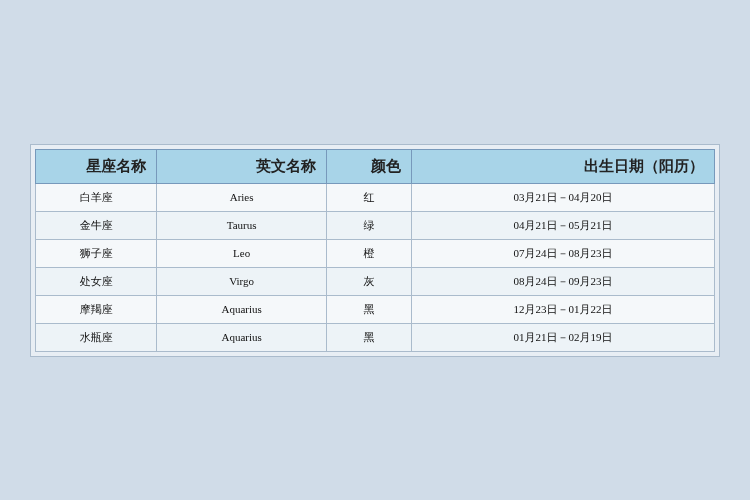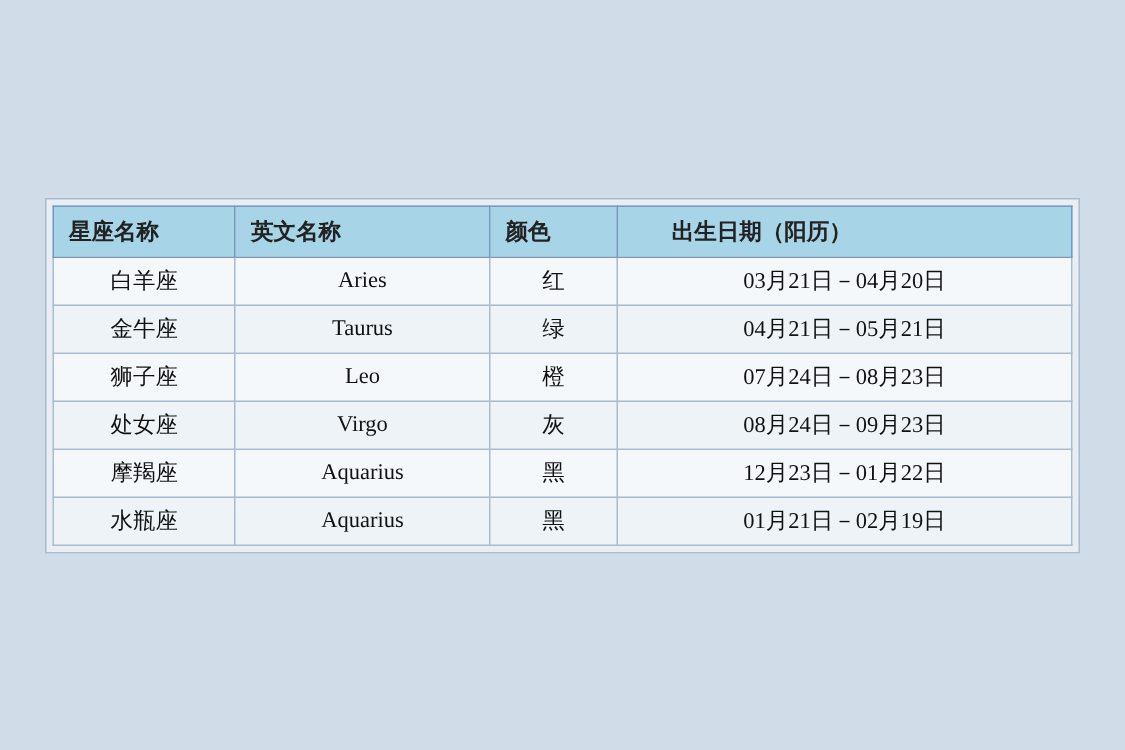--- a/index.html
+++ b/index.html
@@ -18,30 +18,30 @@
       padding: 4px;
     }
     table {
       border-collapse: collapse;
       width: 680px;
     }
     thead tr th {
       background-color: #a8d4e8;
       border: 1px solid #7799bb;
       padding: 7px 10px;
-      text-align: left;
+      text-align: right;
       font-size: 15px;
       font-weight: bold;
       color: #222;
     }
     tbody tr td {
       border: 1px solid #aabbcc;
       padding: 6px 10px;
       text-align: center;
-      font-size: 15px;
+      font-size: 11px;
       color: #111;
       background-color: #f5f8fa;
     }
     tbody tr:nth-child(even) td {
       background-color: #edf3f7;
     }
     .col-zh { width: 100px; }
     .col-en { width: 140px; font-family: Liberation Mono, monospace; }
     .col-color { width: 70px; }
     .col-date { width: 250px; padding-left: 36px; }

